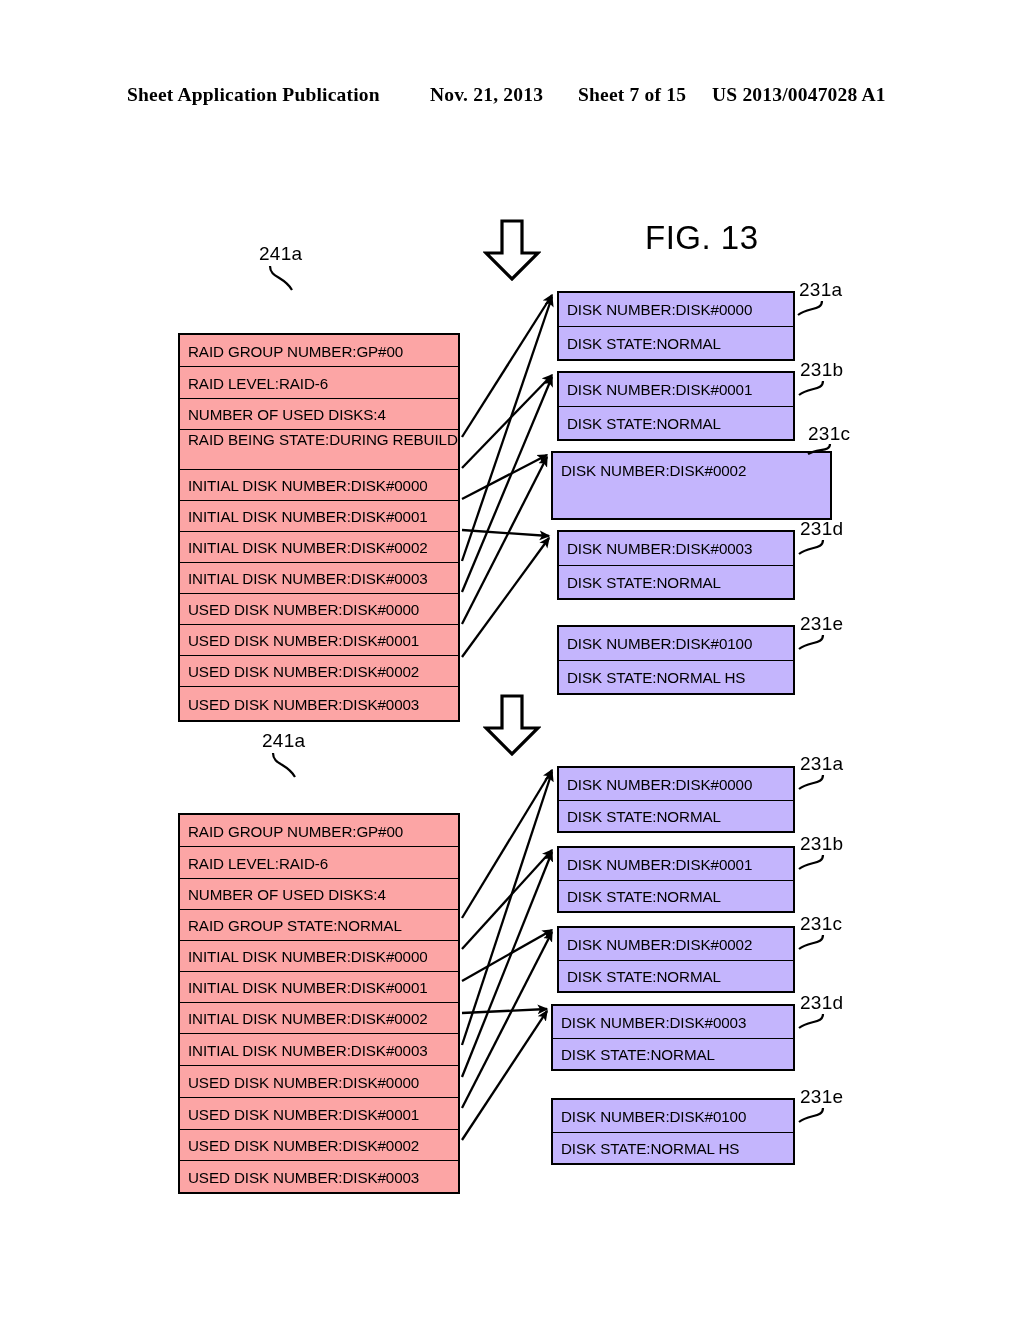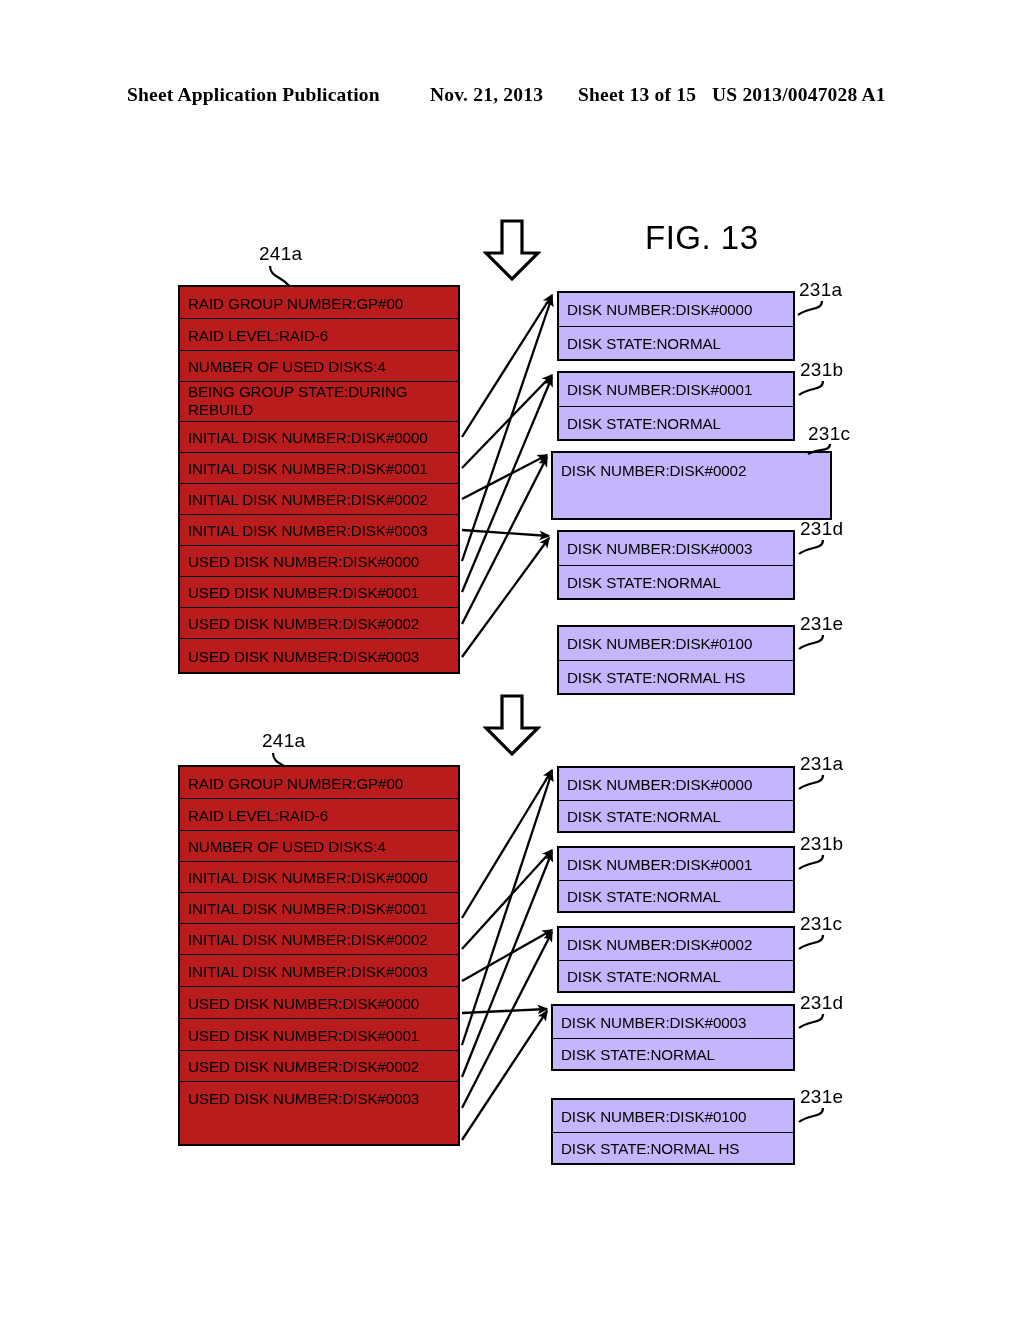--- a/index.html
+++ b/index.html
@@ -45,22 +45,23 @@
   }
 
   
   .big-arrow { position: absolute; }
   .big-arrow svg { display: block; }
 
   
   .raid-table {
     position: absolute;
     border: 2.5px solid #000;
-    background: #b91c1c;
+    background: #fca5a5;
     box-sizing: border-box;
+    margin-top: 48px;
   }
   .raid-row {
     box-sizing: border-box;
     border-bottom: 1.5px solid #000;
     padding: 2px 0 0 8px;
     font-size: 15.2px;
     line-height: 18px;
     letter-spacing: -0.1px;
     white-space: nowrap;
     display: flex;
@@ -111,21 +112,21 @@
     width: 1024px; height: 1320px;
     pointer-events: none;
   }
 </style>
 </head>
 <body>
 
 <div class="pub-header">
   <span class="hdr-title">Sheet Application Publication</span>
   <span class="hdr-date">Nov. 21, 2013</span>
-  <span class="hdr-sheet">Sheet 13 of 15</span>
+  <span class="hdr-sheet">Sheet 7 of 15</span>
   <span class="hdr-num">US 2013/0047028 A1</span>
 </div>
 
 <div class="fig-title">FIG. 13</div>
 
 <div class="big-arrow" style="left:483px; top:219px;">
   <svg width="58" height="62" viewBox="0 0 58 62">
     <polygon points="19,2 39,2 39,34 55,34 29,60 3,34 19,34" fill="#ffffff" stroke="#000000" stroke-width="3.2" stroke-linejoin="miter"></polygon>
   </svg>
 </div>
@@ -139,21 +140,21 @@
 <div class="leader" style="left:262px; top:264px;">
   <svg width="50" height="30" viewBox="0 0 50 30">
     <path d="M 8 2 C 8 14, 22 12, 30 26" fill="none" stroke="#000" stroke-width="2.2"></path>
   </svg>
 </div>
 
 <div class="raid-table" id="tbl-top" style="left:178px; top:285px; width:282px; height:389px;">
   <div class="raid-row" style="height:32px;">RAID GROUP NUMBER:GP#00</div>
   <div class="raid-row" style="height:32px;">RAID LEVEL:RAID-6</div>
   <div class="raid-row" style="height:31px;">NUMBER OF USED DISKS:4</div>
-  <div class="raid-row two-line" style="height:40px;">BEING GROUP STATE:DURING REBUILD</div>
+  <div class="raid-row two-line" style="height:40px;">RAID BEING STATE:DURING REBUILD</div>
   <div class="raid-row" style="height:31px;">INITIAL DISK NUMBER:DISK#0000</div>
   <div class="raid-row" style="height:31px;">INITIAL DISK NUMBER:DISK#0001</div>
   <div class="raid-row" style="height:31px;">INITIAL DISK NUMBER:DISK#0002</div>
   <div class="raid-row" style="height:31px;">INITIAL DISK NUMBER:DISK#0003</div>
   <div class="raid-row" style="height:31px;">USED DISK NUMBER:DISK#0000</div>
   <div class="raid-row" style="height:31px;">USED DISK NUMBER:DISK#0001</div>
   <div class="raid-row" style="height:31px;">USED DISK NUMBER:DISK#0002</div>
   <div class="raid-row" style="height:33px;">USED DISK NUMBER:DISK#0003</div>
 </div>
 
@@ -215,20 +216,21 @@
 <div class="leader" style="left:265px; top:751px;">
   <svg width="50" height="30" viewBox="0 0 50 30">
     <path d="M 8 2 C 8 14, 22 12, 30 26" fill="none" stroke="#000" stroke-width="2.2"></path>
   </svg>
 </div>
 
 <div class="raid-table" id="tbl-bottom" style="left:178px; top:765px; width:282px; height:381px;">
   <div class="raid-row" style="height:32px;">RAID GROUP NUMBER:GP#00</div>
   <div class="raid-row" style="height:32px;">RAID LEVEL:RAID-6</div>
   <div class="raid-row" style="height:31px;">NUMBER OF USED DISKS:4</div>
+  <div class="raid-row" style="height:31px;">RAID GROUP STATE:NORMAL</div>
   <div class="raid-row" style="height:31px;">INITIAL DISK NUMBER:DISK#0000</div>
   <div class="raid-row" style="height:31px;">INITIAL DISK NUMBER:DISK#0001</div>
   <div class="raid-row" style="height:31px;">INITIAL DISK NUMBER:DISK#0002</div>
   <div class="raid-row" style="height:32px;">INITIAL DISK NUMBER:DISK#0003</div>
   <div class="raid-row" style="height:32px;">USED DISK NUMBER:DISK#0000</div>
   <div class="raid-row" style="height:32px;">USED DISK NUMBER:DISK#0001</div>
   <div class="raid-row" style="height:31px;">USED DISK NUMBER:DISK#0002</div>
   <div class="raid-row" style="height:32px;">USED DISK NUMBER:DISK#0003</div>
 </div>
 

